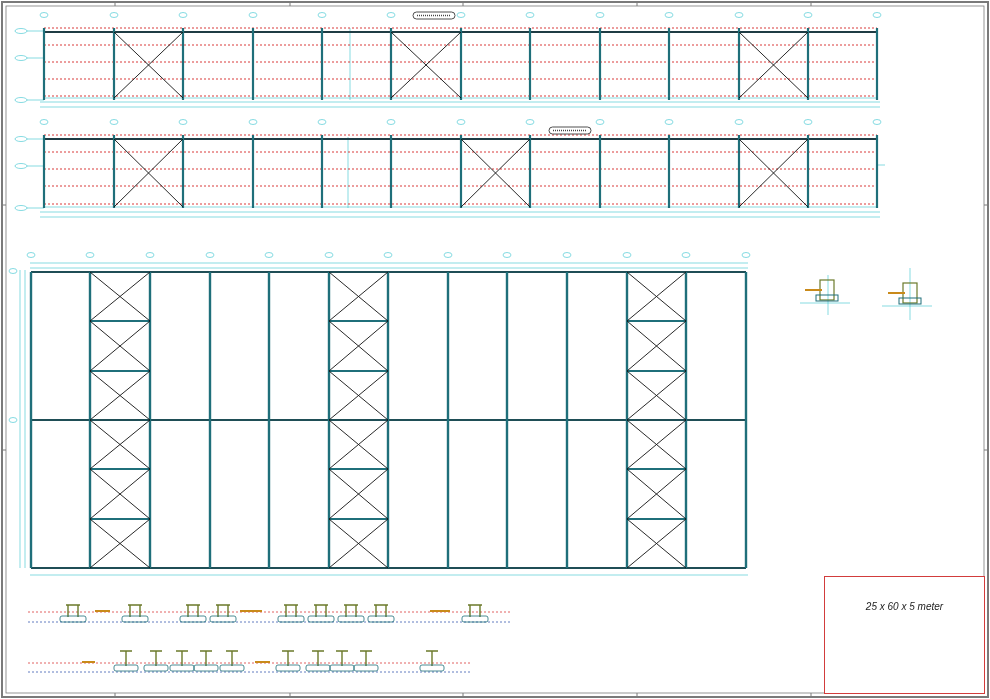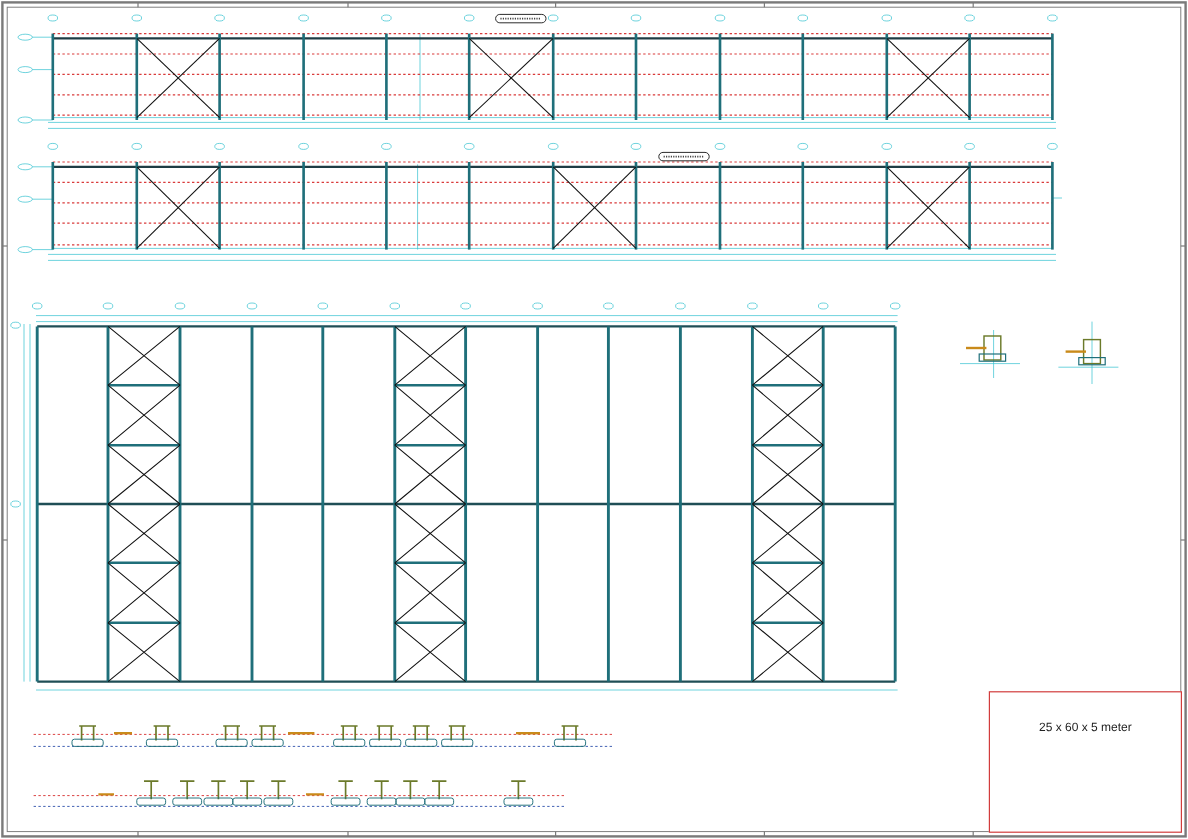--- a/index.html
+++ b/index.html
@@ -1,18 +1,18 @@
 <!DOCTYPE html>
 <html><head>
 <meta charset="utf-8">
 <style>
   html,body{margin:0;padding:0;background:#fff;}
   body{width:990px;height:699px;position:relative;overflow:hidden;font-family:"Liberation Sans",sans-serif;}
   #sheet{position:absolute;left:0;top:0;width:990px;height:699px;}
-  .title-block{position:absolute;left:824px;top:576px;width:161px;height:118px;border:1px solid #d23c3c;box-sizing:border-box;background:#fff;}
+  .title-block{position:absolute;left:824px;top:576px;width:161px;height:118px;border:1px solid #d23c3c;box-sizing:border-box;background:#fff;font-style:italic;}
   .title-text{position:absolute;left:0;right:0;top:24px;text-align:center;font-size:10px;color:#222;}
 </style>
 </head>
 <body>
 
 <svg id="sheet" viewBox="0 0 990 699" xmlns="http://www.w3.org/2000/svg">
 
   <g stroke="#7a7a7a" fill="none">
     <rect x="2" y="2" width="986" height="695" stroke-width="2"></rect>
     <rect x="6" y="6" width="978" height="687" stroke-width="0.8"></rect>

